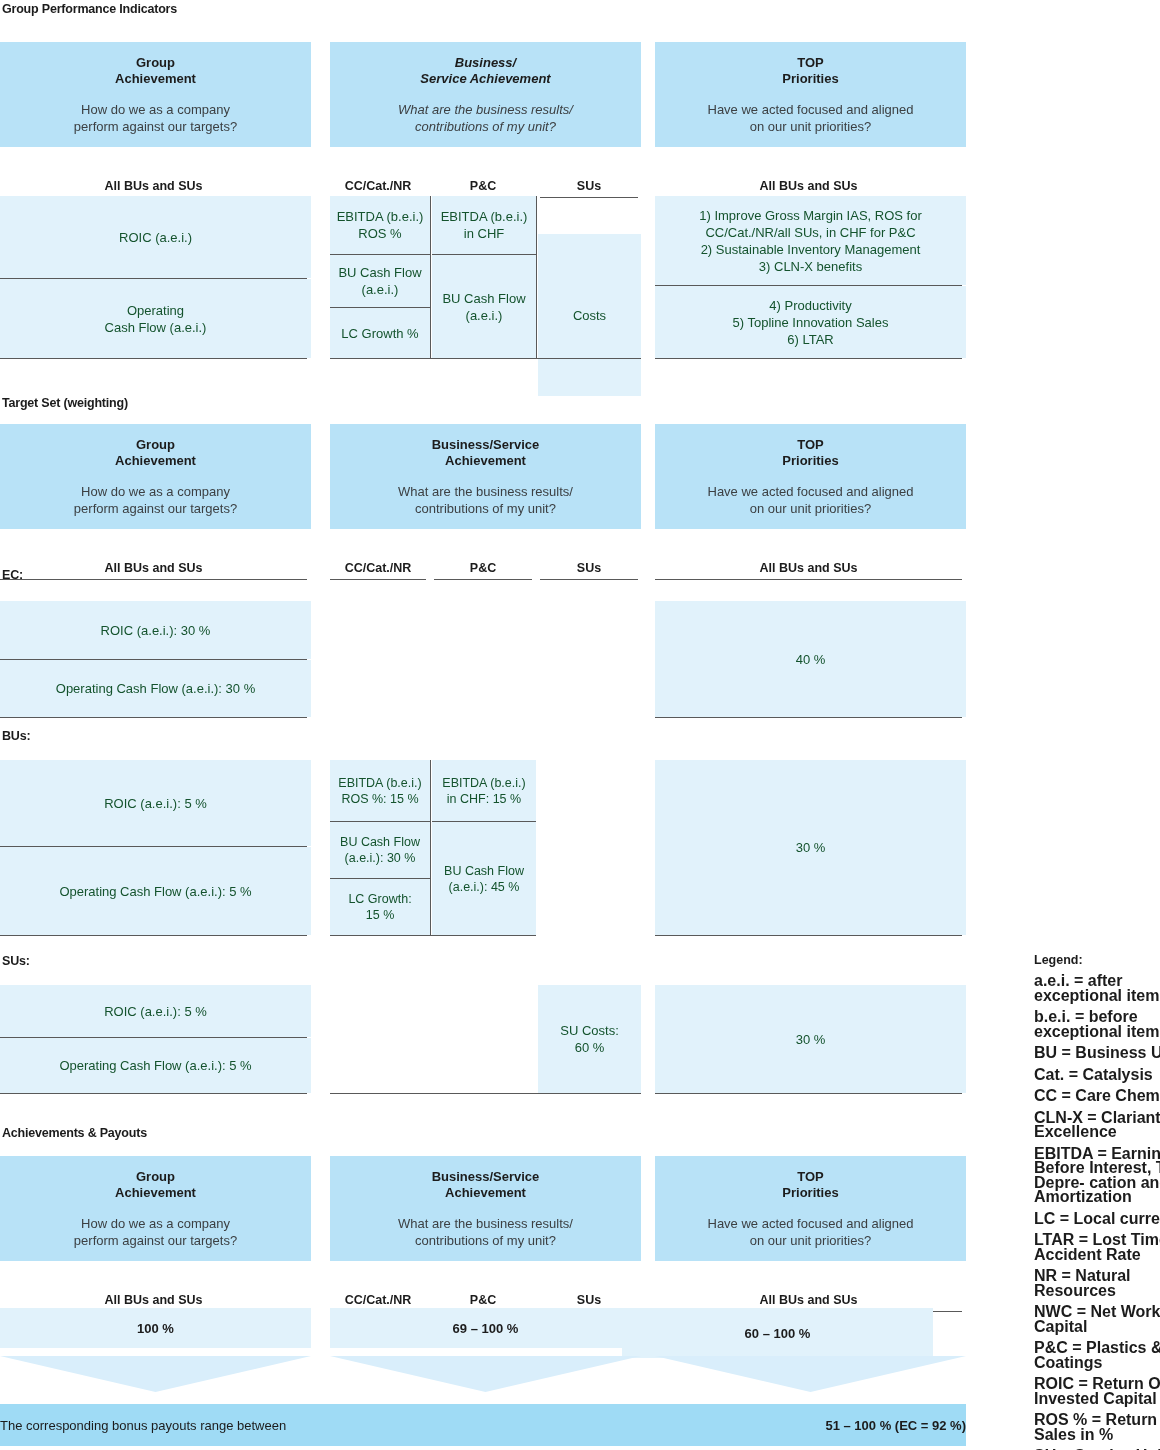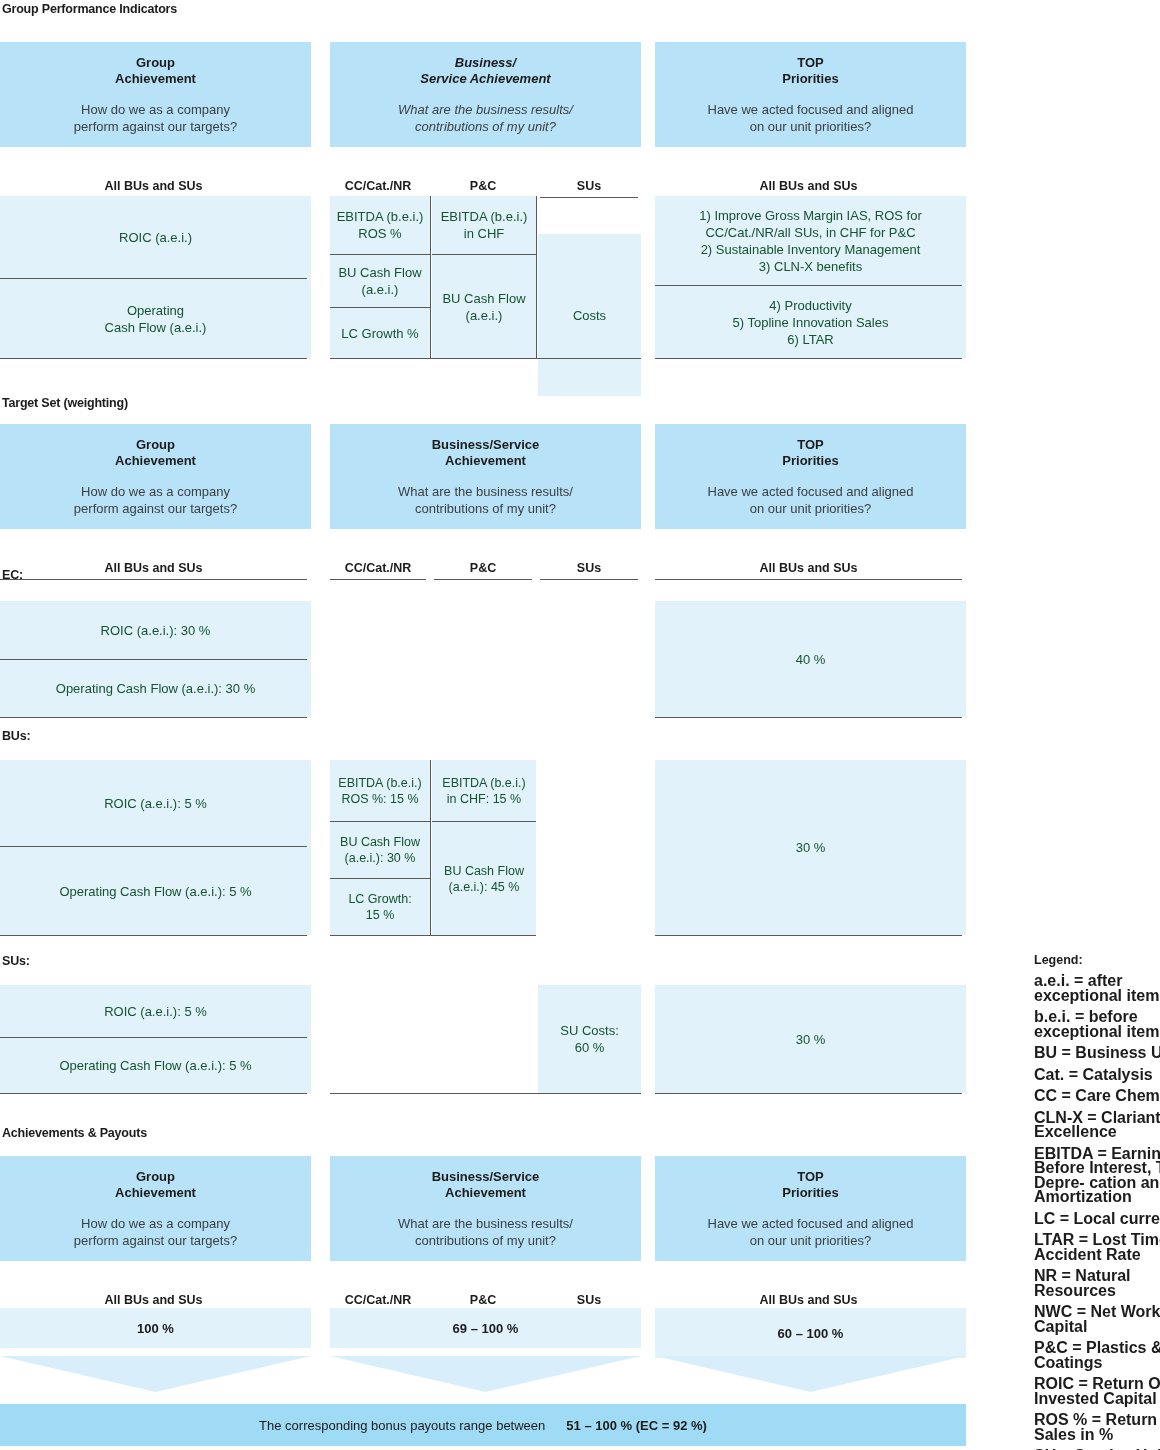--- a/index.html
+++ b/index.html
@@ -299,33 +299,33 @@
     <span class="u-txt">SUs</span>
     <span class="u-rule"></span>
   </div>
   <div class="unit" style="left:655px;top:1270px;width:307px;">
     <span class="u-txt">All BUs and SUs</span>
     <span class="u-rule"></span>
   </div>
 
   <div class="blk bold" style="left:0px;top:1308px;width:311px;height:40px;">100 %</div>
   <div class="blk bold" style="left:330px;top:1308px;width:311px;height:40px;">69 – 100 %</div>
-  <div class="blk bold" style="left:655px;top:1308px;width:311px;height:50px;">60 – 100 %</div>
+  <div class="blk bold" style="left:622px;top:1308px;width:311px;height:50px;">60 – 100 %</div>
 
   <svg class="arrow" style="left:0px;top:1356px;" width="311" height="36" viewBox="0 0 311 36">
     <polygon points="0,0 311,0 155.5,36" fill="#d9eefb"></polygon>
   </svg>
   <svg class="arrow" style="left:330px;top:1356px;" width="311" height="36" viewBox="0 0 311 36">
     <polygon points="0,0 311,0 155.5,36" fill="#d9eefb"></polygon>
   </svg>
   <svg class="arrow" style="left:655px;top:1356px;" width="311" height="36" viewBox="0 0 311 36">
     <polygon points="0,0 311,0 155.5,36" fill="#d9eefb"></polygon>
   </svg>
 
-  <div class="band" style="left:0px;top:1404px;width:966px;height:42px;">
+  <div class="band" style="left:0px;top:1404px;width:966px;height:42px;justify-content:space-between;">
     <span>The corresponding bonus payouts range between </span>
       <b>51 – 100 % (EC = 92 %)</b>
   </div>
 
   <div class="legend">
     <div class="lg-title">Legend:</div>
     <div class="lg-item">a.e.i. = after exceptional items</div>
     <div class="lg-item">b.e.i. = before exceptional items</div>
     <div class="lg-item">BU = Business Unit</div>
     <div class="lg-item">Cat. = Catalysis</div>

